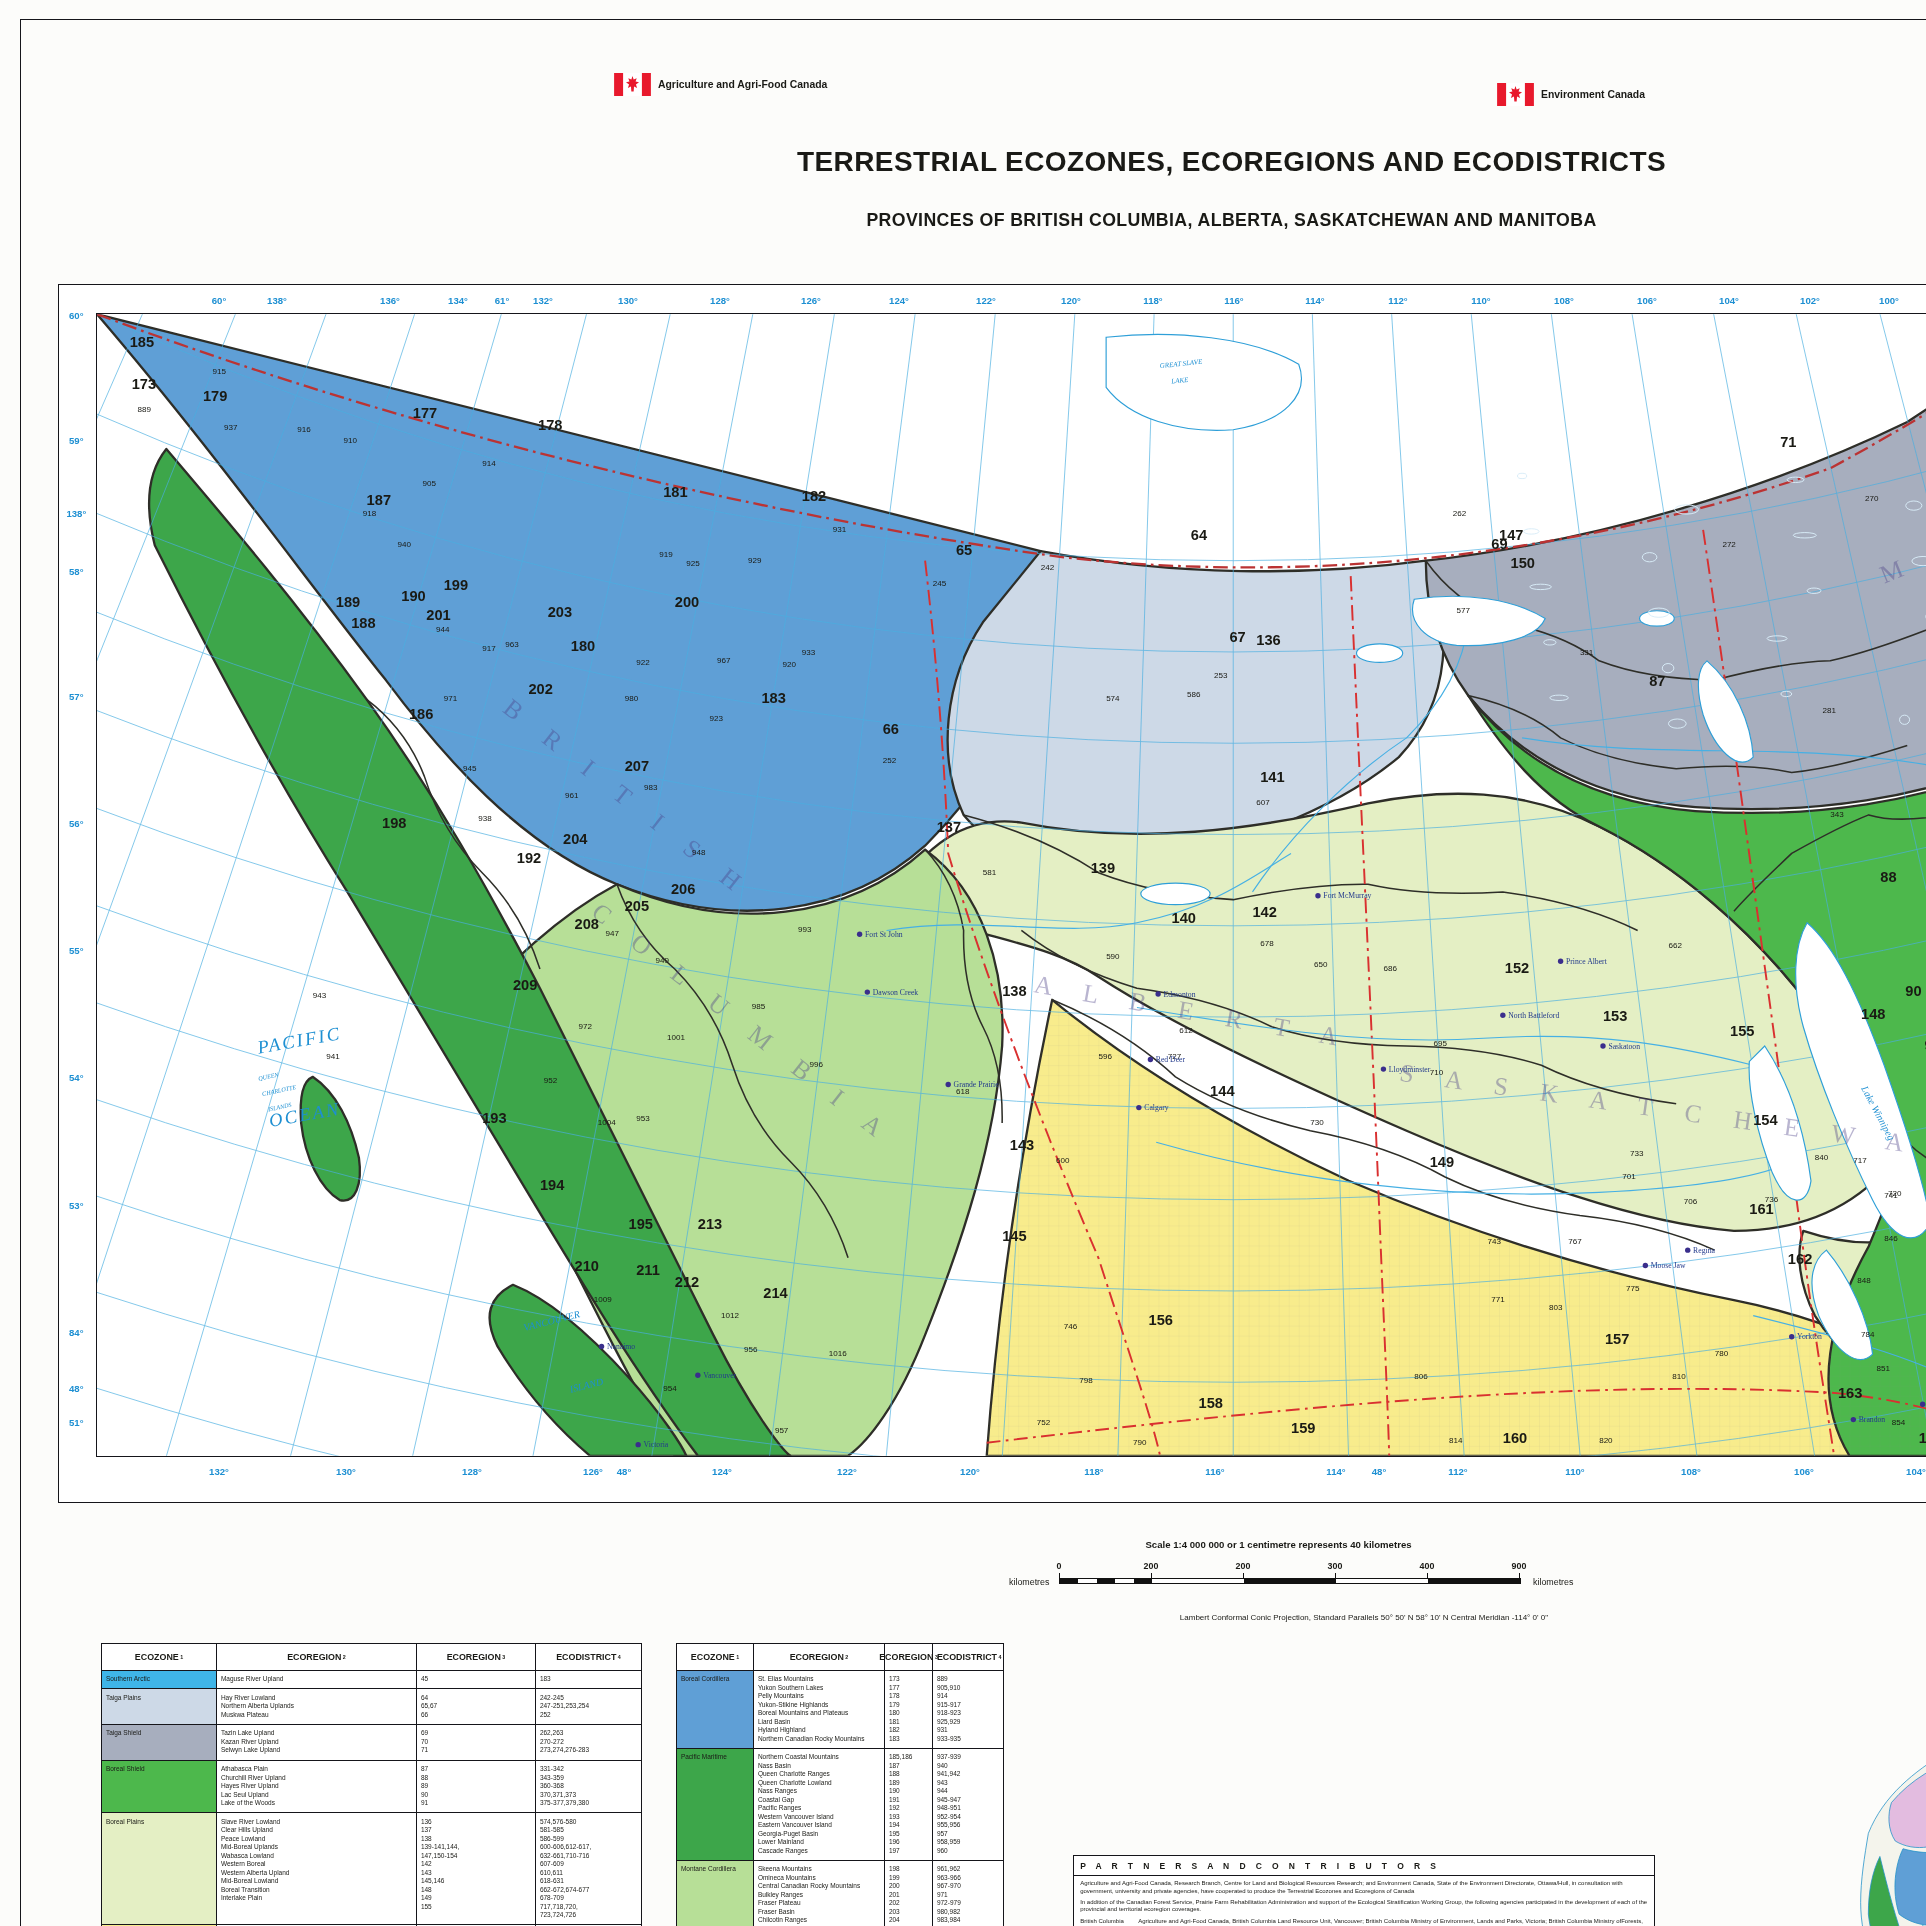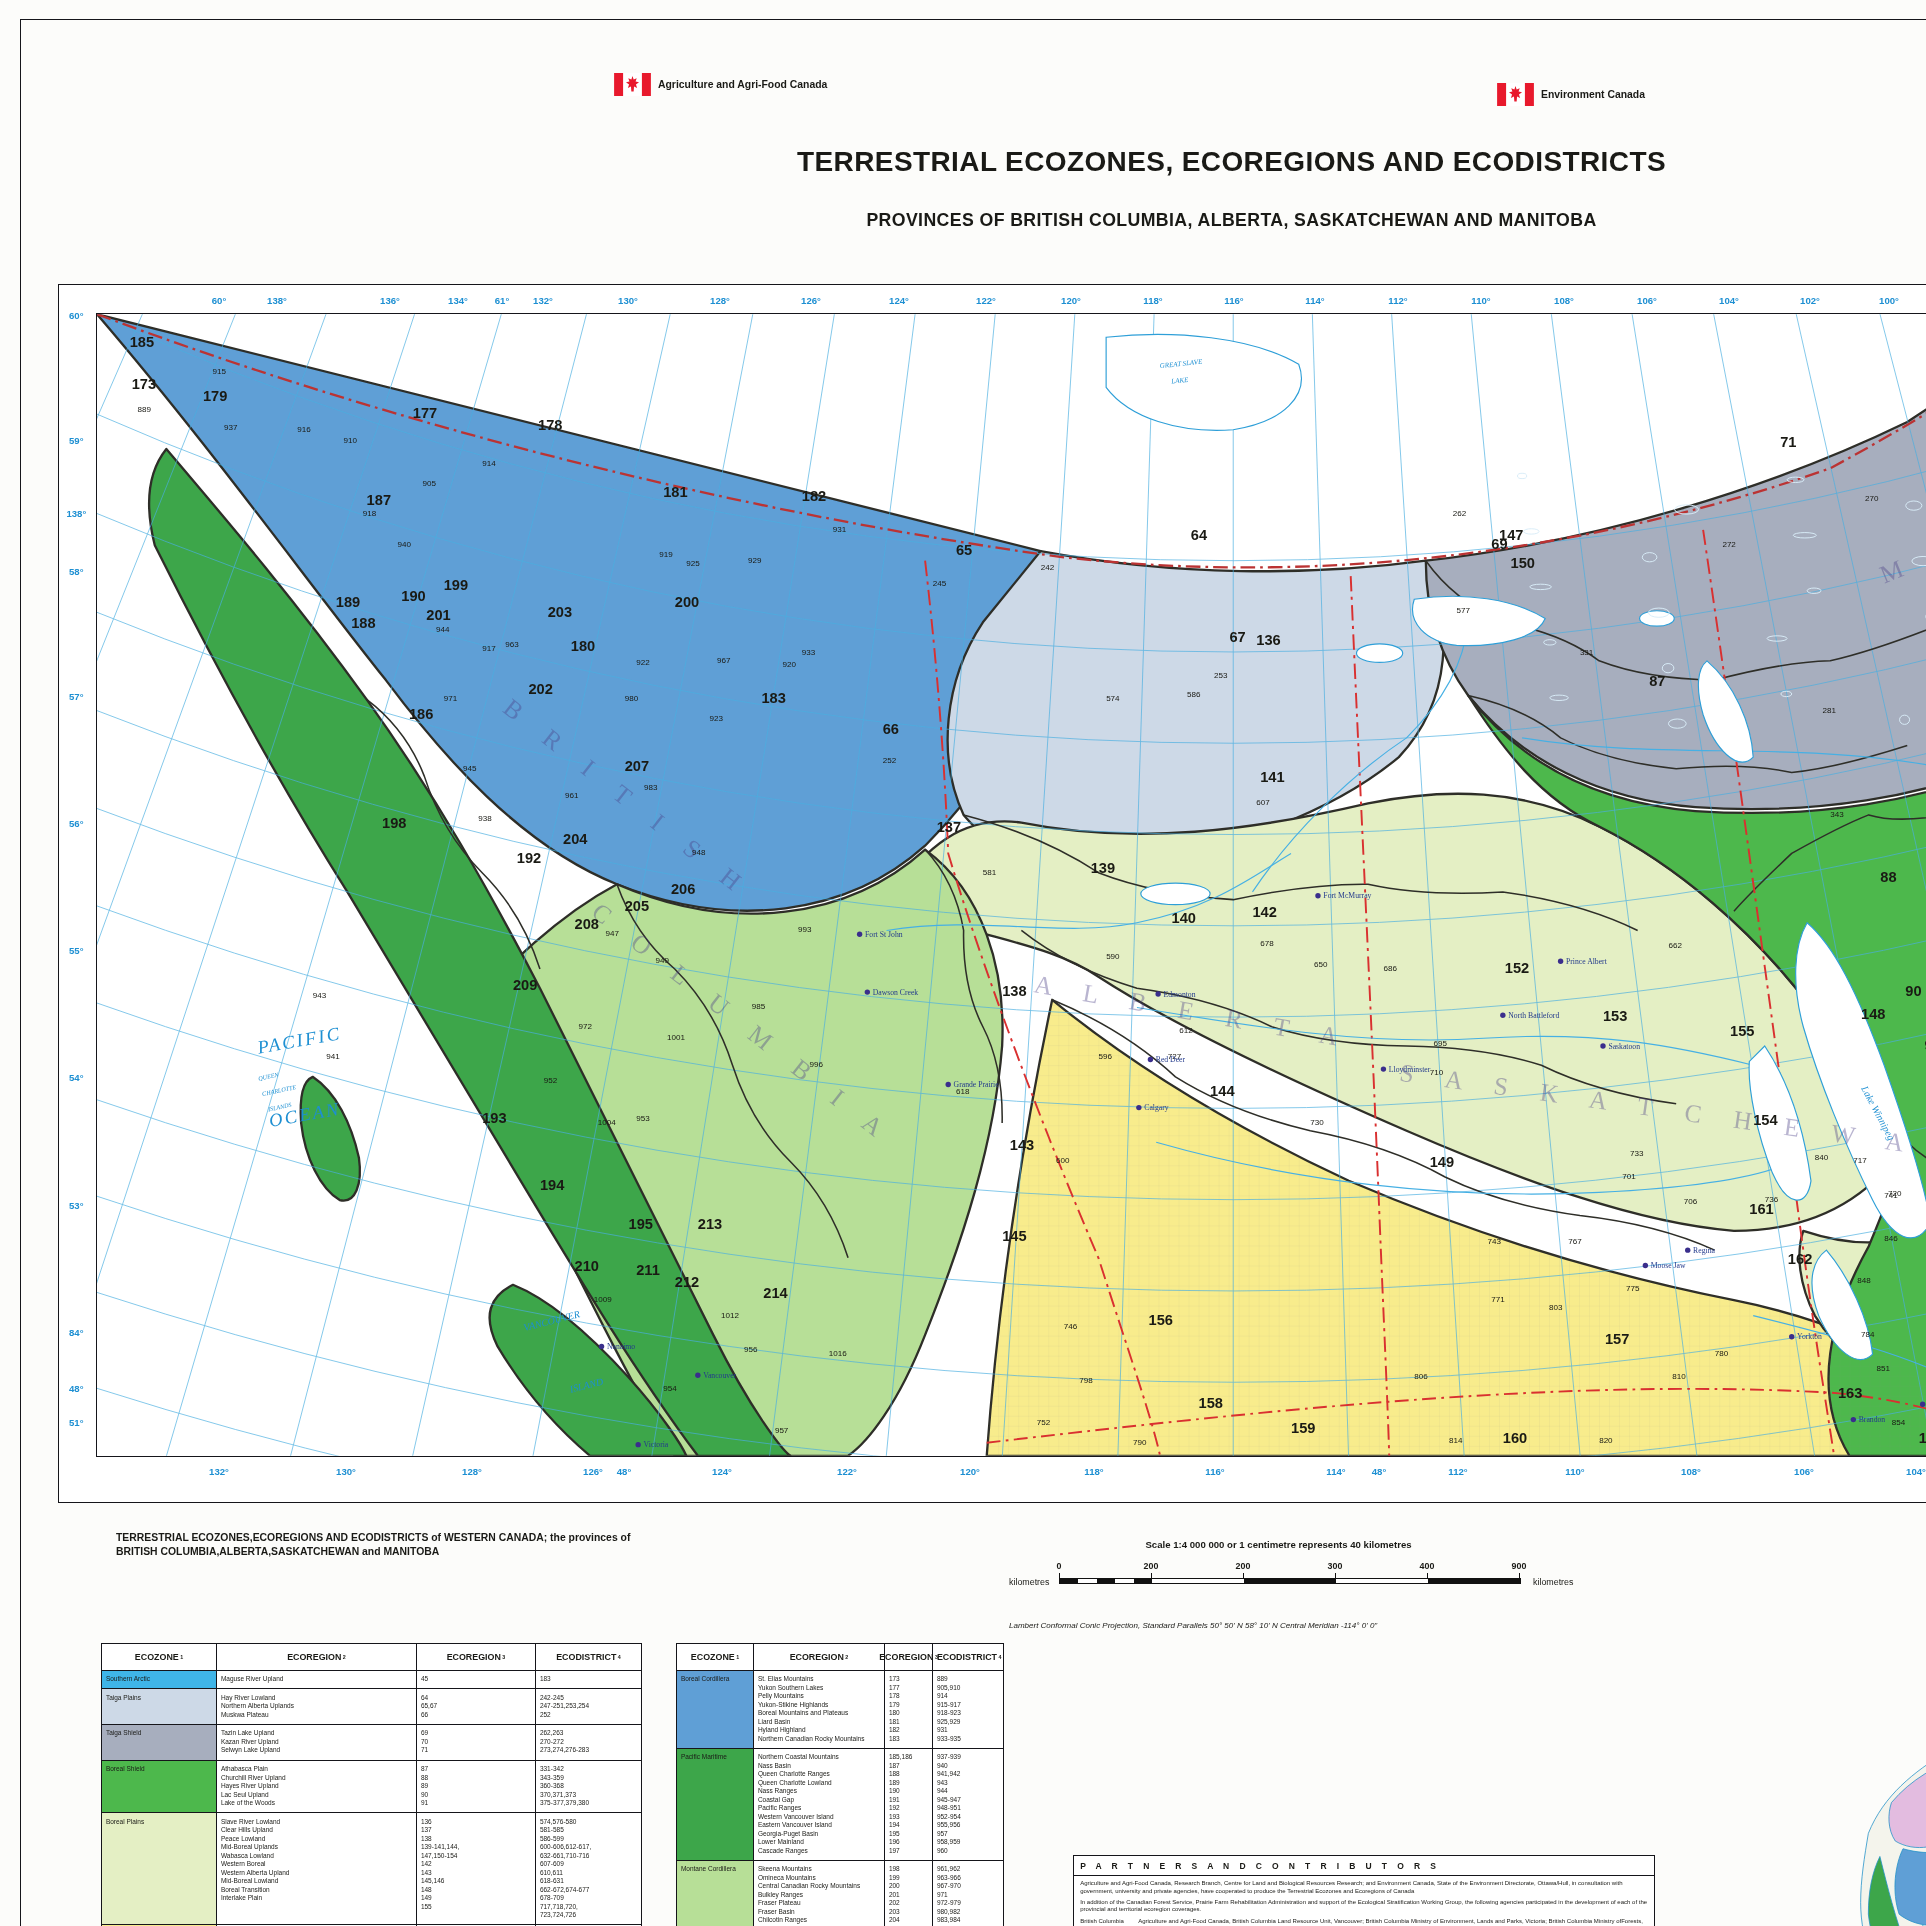--- a/index.html
+++ b/index.html
@@ -34,21 +34,21 @@
   sup{font-size:0.6em;}
 
   .scale-blk{position:absolute;left:1009px;top:1539px;width:539px;}
   .scale-title{text-align:center;font-size:9.6px;font-weight:bold;}
   .scale-bar-wrap{position:relative;height:42px;margin-top:10.8px;}
   .scale-num{position:absolute;top:0;font-size:8.9px;font-weight:bold;transform:translateX(-50%);}
   .scale-km{position:absolute;top:16px;font-size:8.9px;}
   .scale-bar{position:absolute;top:17px;height:4.6px;border:0.8px solid #111;}
   .scale-seg{position:absolute;top:0;height:100%;}
   .scale-tick{position:absolute;top:-4.6px;width:0.8px;height:4.6px;background:#111;}
-  .lambert{margin-top:18px;text-align:left;font-size:8px;font-style:italic;}
+  .lambert{margin-top:10px;text-align:right;font-size:8px;}
 
   .partners{position:absolute;left:1073px;top:1855px;width:580px;border:1.2px solid #15151a;background:#fff;}
   .partners-title{border-bottom:0.8px solid #15151a;padding:4.6px 6.2px;font-size:8.5px;font-weight:bold;letter-spacing:3.9px;}
   .partners-body{padding:3.9px 6.2px 2.3px 6.2px;font-size:6px;line-height:7.5px;}
   .partners-body p{margin:0 0 3.9px 0;}
   .partner-row{display:flex;margin-bottom:4.6px;}
   .partner-prov{width:58px;flex:none;}
 
   .inset-wrap{position:absolute;left:1845px;top:1587px;width:601px;height:562px;}
   .inset-legend{position:absolute;left:250px;top:67px;width:339px;}
@@ -549,24 +549,20 @@
               <circle cx="4560" cy="2870" r="7" fill="#3a2e8c"></circle>
               <text transform="translate(4574,2877) rotate(0)" font-size="20" fill="#233a8c" font-family="Liberation Serif, serif">Brandon</text>
               <circle cx="3340" cy="1960" r="7" fill="#3a2e8c"></circle>
               <text transform="translate(3354,1967) rotate(0)" font-size="20" fill="#233a8c" font-family="Liberation Serif, serif">Lloydminster</text>
             </g>
         </g>
       </svg>
     </div>
   </div>
 
-  <div class="blk-heading">
-    <div>TERRESTRIAL ECOZONES,ECOREGIONS AND ECODISTRICTS of WESTERN CANADA; the provinces of</div>
-    <div>BRITISH COLUMBIA,ALBERTA,SASKATCHEWAN and MANITOBA</div>
-  </div>
   <div id="table-left" class="ecotable" style="left:101px;top:1643px;width:539px;">
       <div class="t-head" style="grid-template-columns: 115px 200px 119px 1fr;">
         <div>ECOZONE<sup>&nbsp;1</sup></div>
         <div>ECOREGION<sup>&nbsp;2</sup></div>
         <div>ECOREGION<sup>&nbsp;3</sup></div>
         <div>ECODISTRICT<sup>&nbsp;4</sup></div>
       </div>
       <div class="t-group" style="grid-template-columns: 115px 200px 119px 1fr;">
         <div class="t-zone" style="background: rgb(63, 181, 232);">Southern Arctic</div>
         <div class="t-lines">

